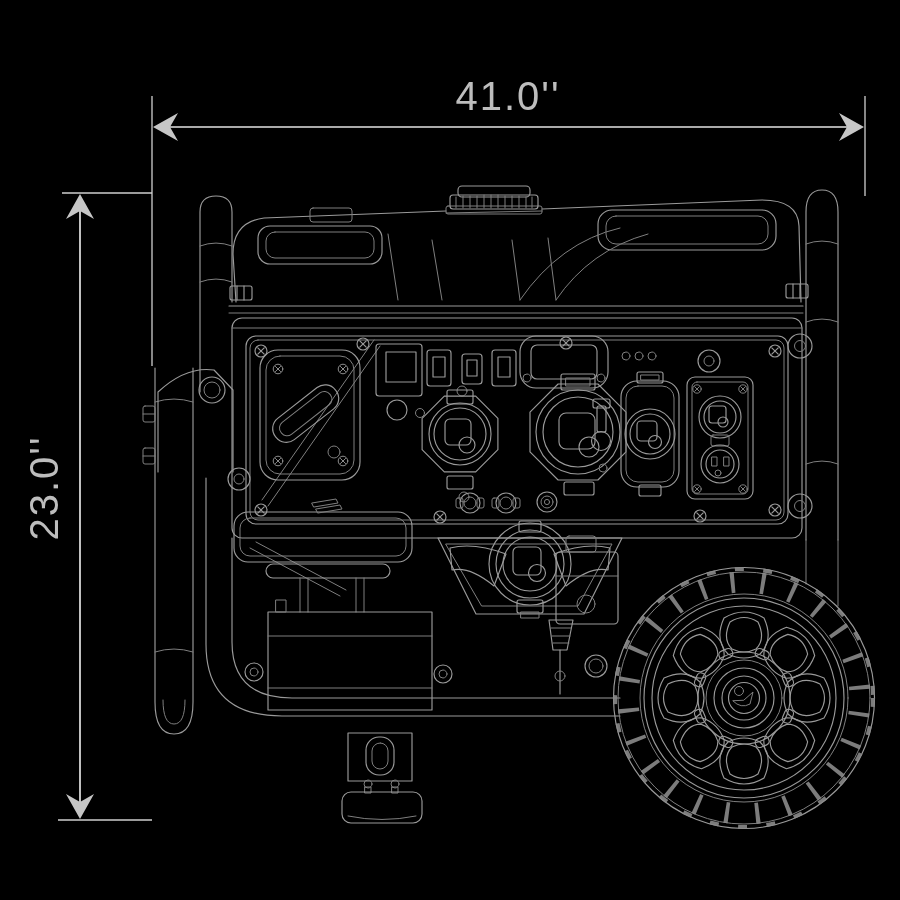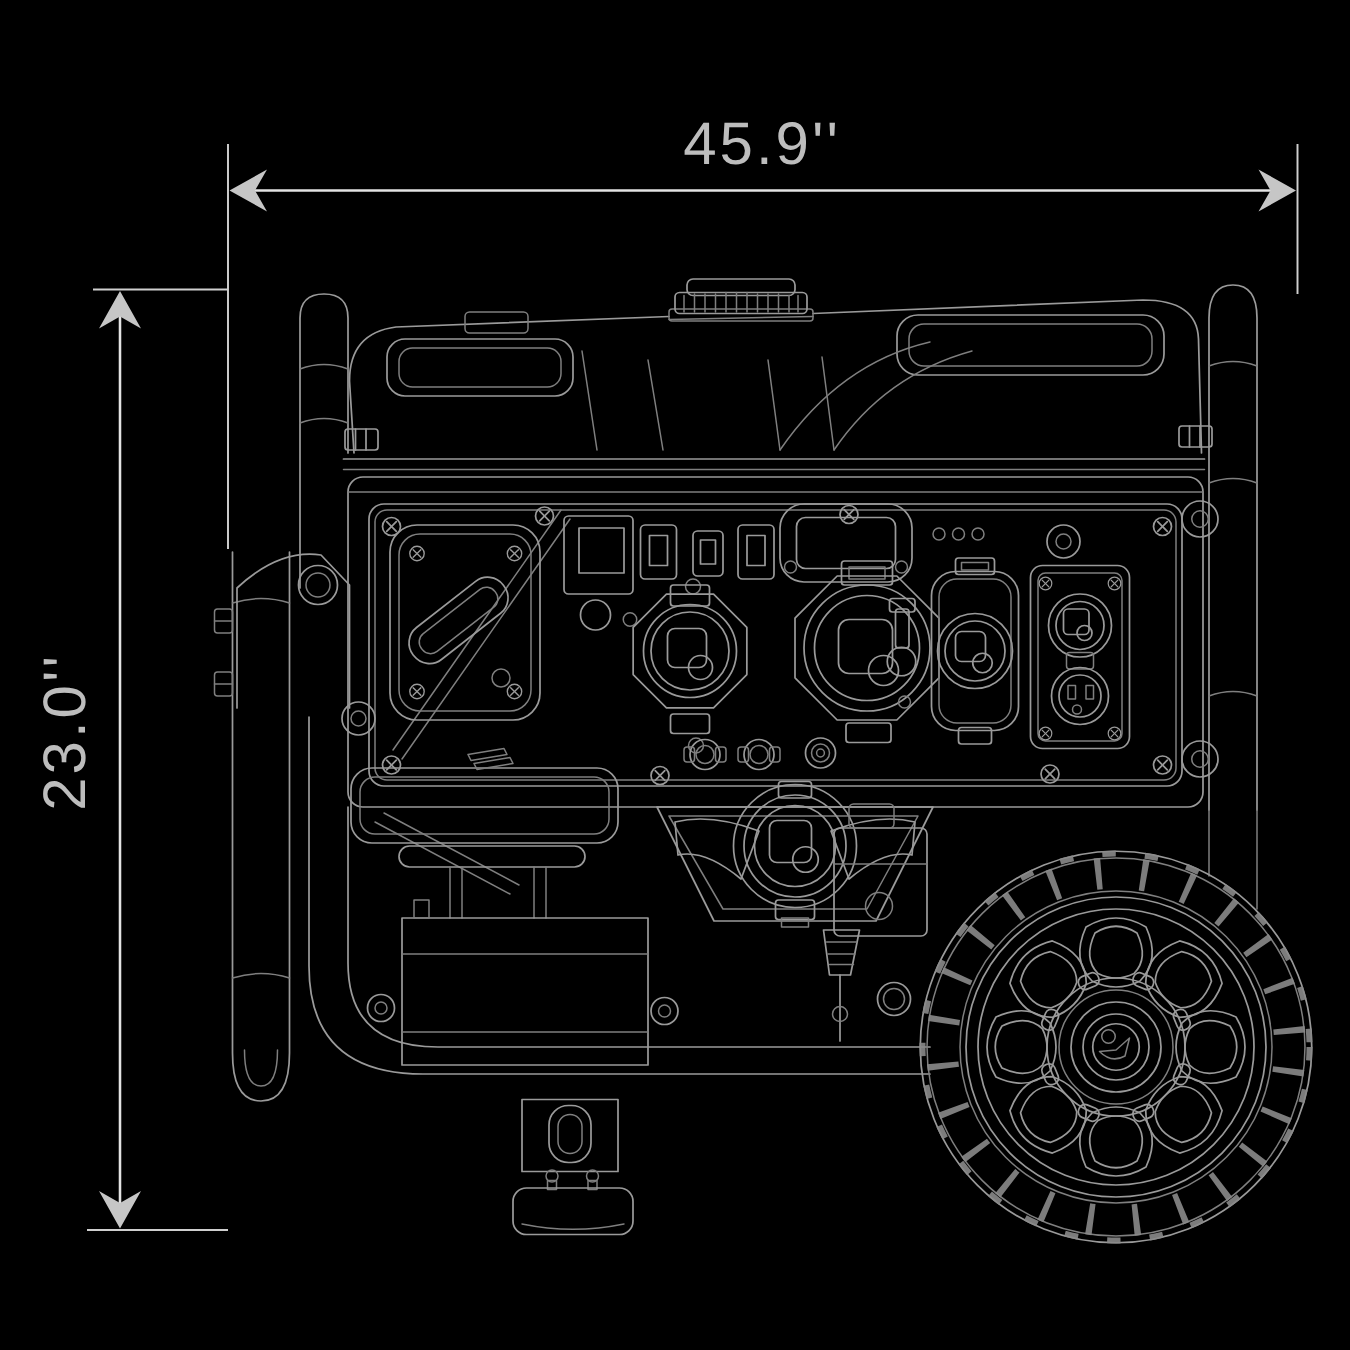--- a/index.html
+++ b/index.html
@@ -365,17 +365,17 @@
             <circle class="ln" cx="744" cy="698" r="15.5"></circle>
             <circle class="ln2" cx="739" cy="691" r="4.5"></circle>
             <path class="ln2" d="M733,701 Q741,709 750,704 L753,692 L744,700 Z"></path>
           </g>
         </g>
       </g>
 
     </g>
   </svg>
 
-  <div class="dim-label dim-top">45.9''</div>
+  <div class="dim-label dim-top">41.0''</div>
 
   <div class="dim-label dim-left">23.0''</div>
 
 </div>
 
 </body></html>

